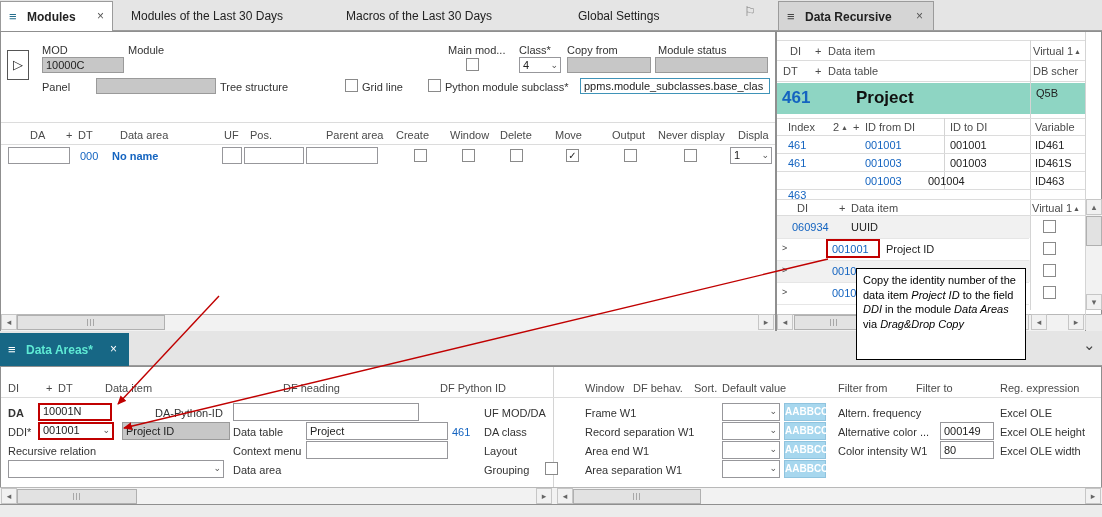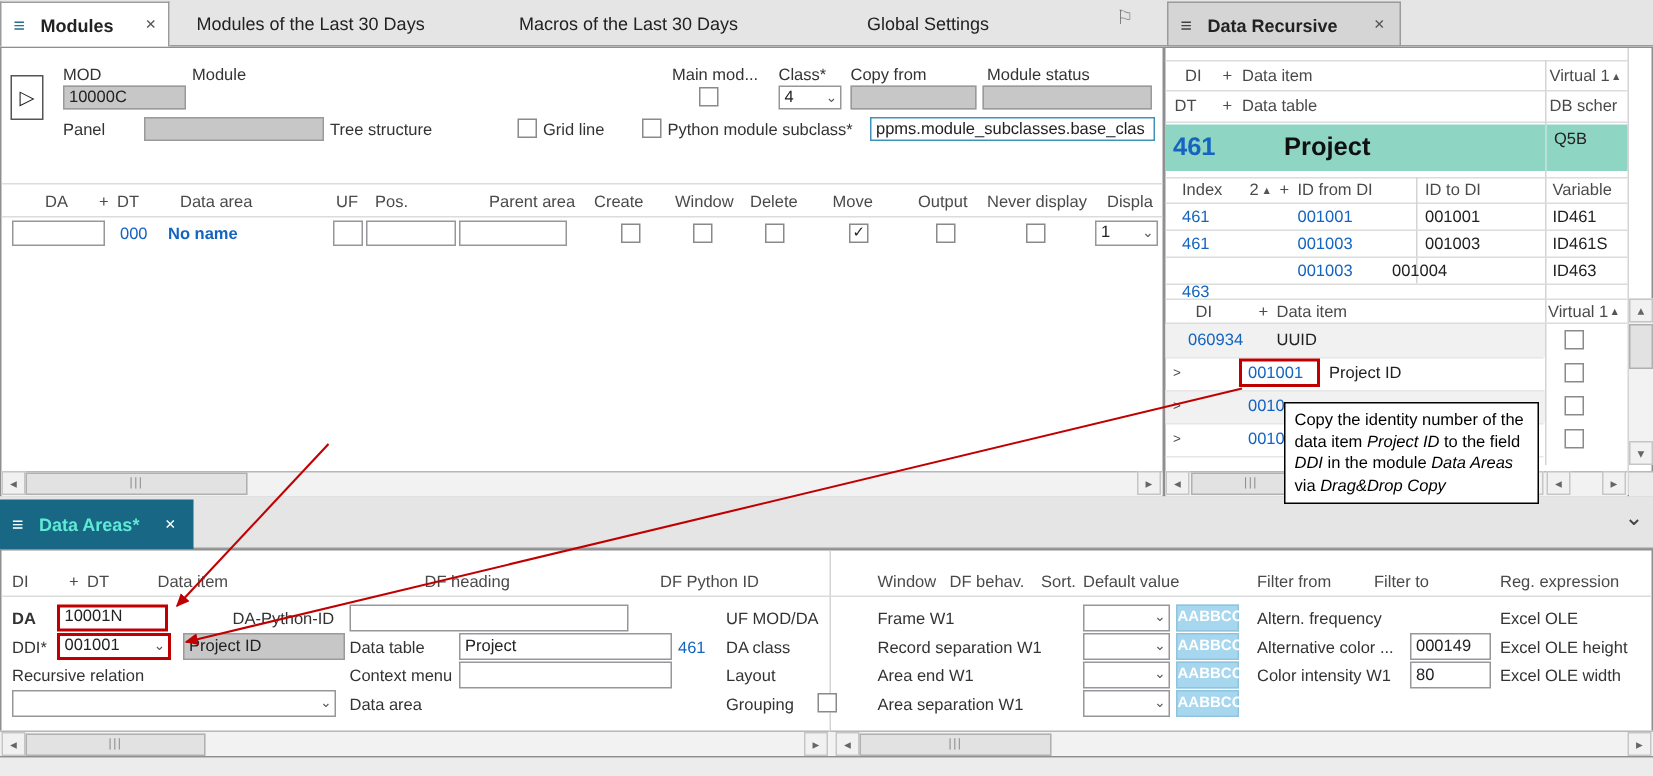--- a/index.html
+++ b/index.html
@@ -324,21 +324,21 @@
   <div class="sb-btn" style="left:1px;top:488px">◂</div>
   <div class="sb-thumb" style="left:17px;top:489px;width:120px">|||</div>
   <div class="sb-btn" style="left:536px;top:488px">▸</div>
 
   <div class="sb" style="left:553px;top:487px;width:549px"></div>
   <div class="sb-btn" style="left:557px;top:488px">◂</div>
   <div class="sb-thumb" style="left:573px;top:489px;width:128px">|||</div>
   <div class="sb-btn" style="left:1085px;top:488px">▸</div>
 
 
-  <div class="note" style="left:856px;top:268px;width:170px;height:68px">
+  <div class="note" style="left:856px;top:268px;width:170px;height:92px">
     <span>Copy the identity number of the data item </span><span class="it">Project ID</span><span> to the field </span><span class="it">DDI</span><span> in the module </span><span class="it">Data Areas</span><span> via </span><span class="it">Drag&amp;Drop Copy</span>
   </div>
 
   <svg class="abs" style="left:0;top:0;z-index:60;pointer-events:none" width="1102" height="517">
     <defs>
       <marker id="ah" markerWidth="10" markerHeight="8" refX="8" refY="4" orient="auto" markerUnits="userSpaceOnUse">
         <path d="M0,0 L9,4 L0,8 Z" fill="#c00000"></path>
       </marker>
     </defs>
     <line x1="219" y1="296" x2="118" y2="404" stroke="#c00000" stroke-width="1.4" marker-end="url(#ah)"></line>

